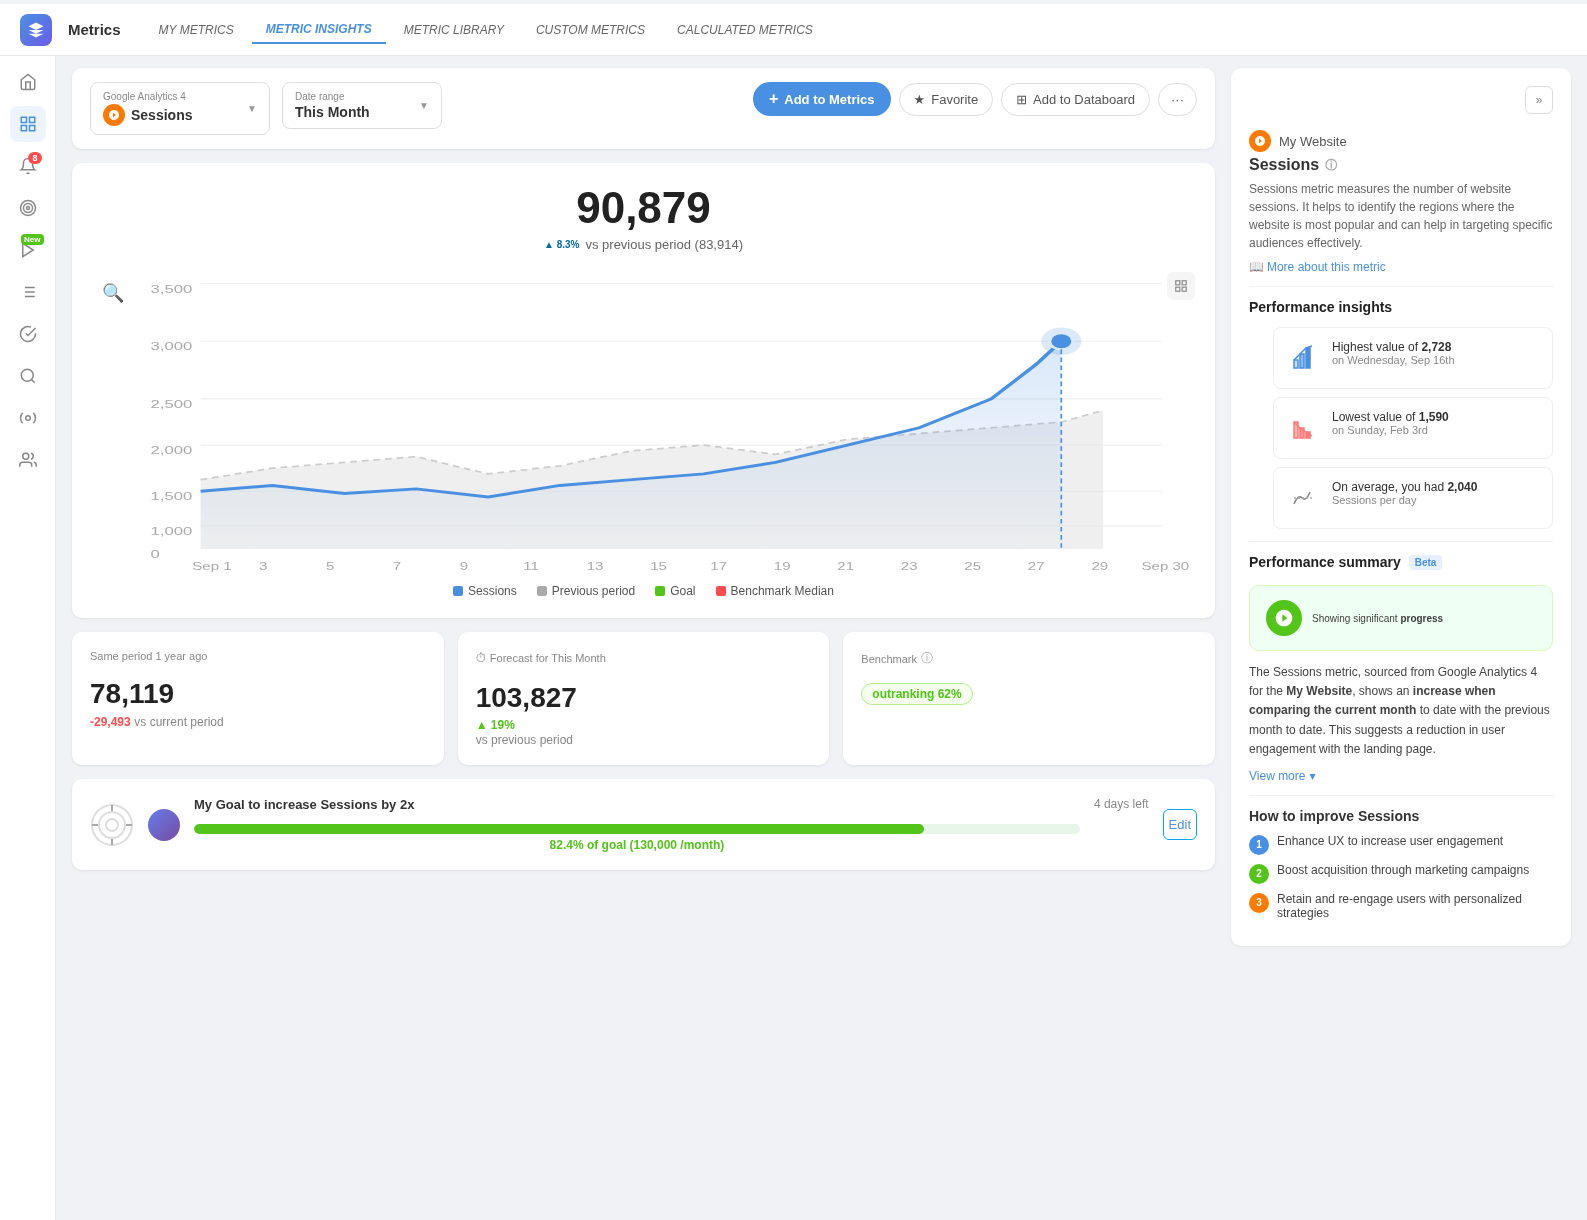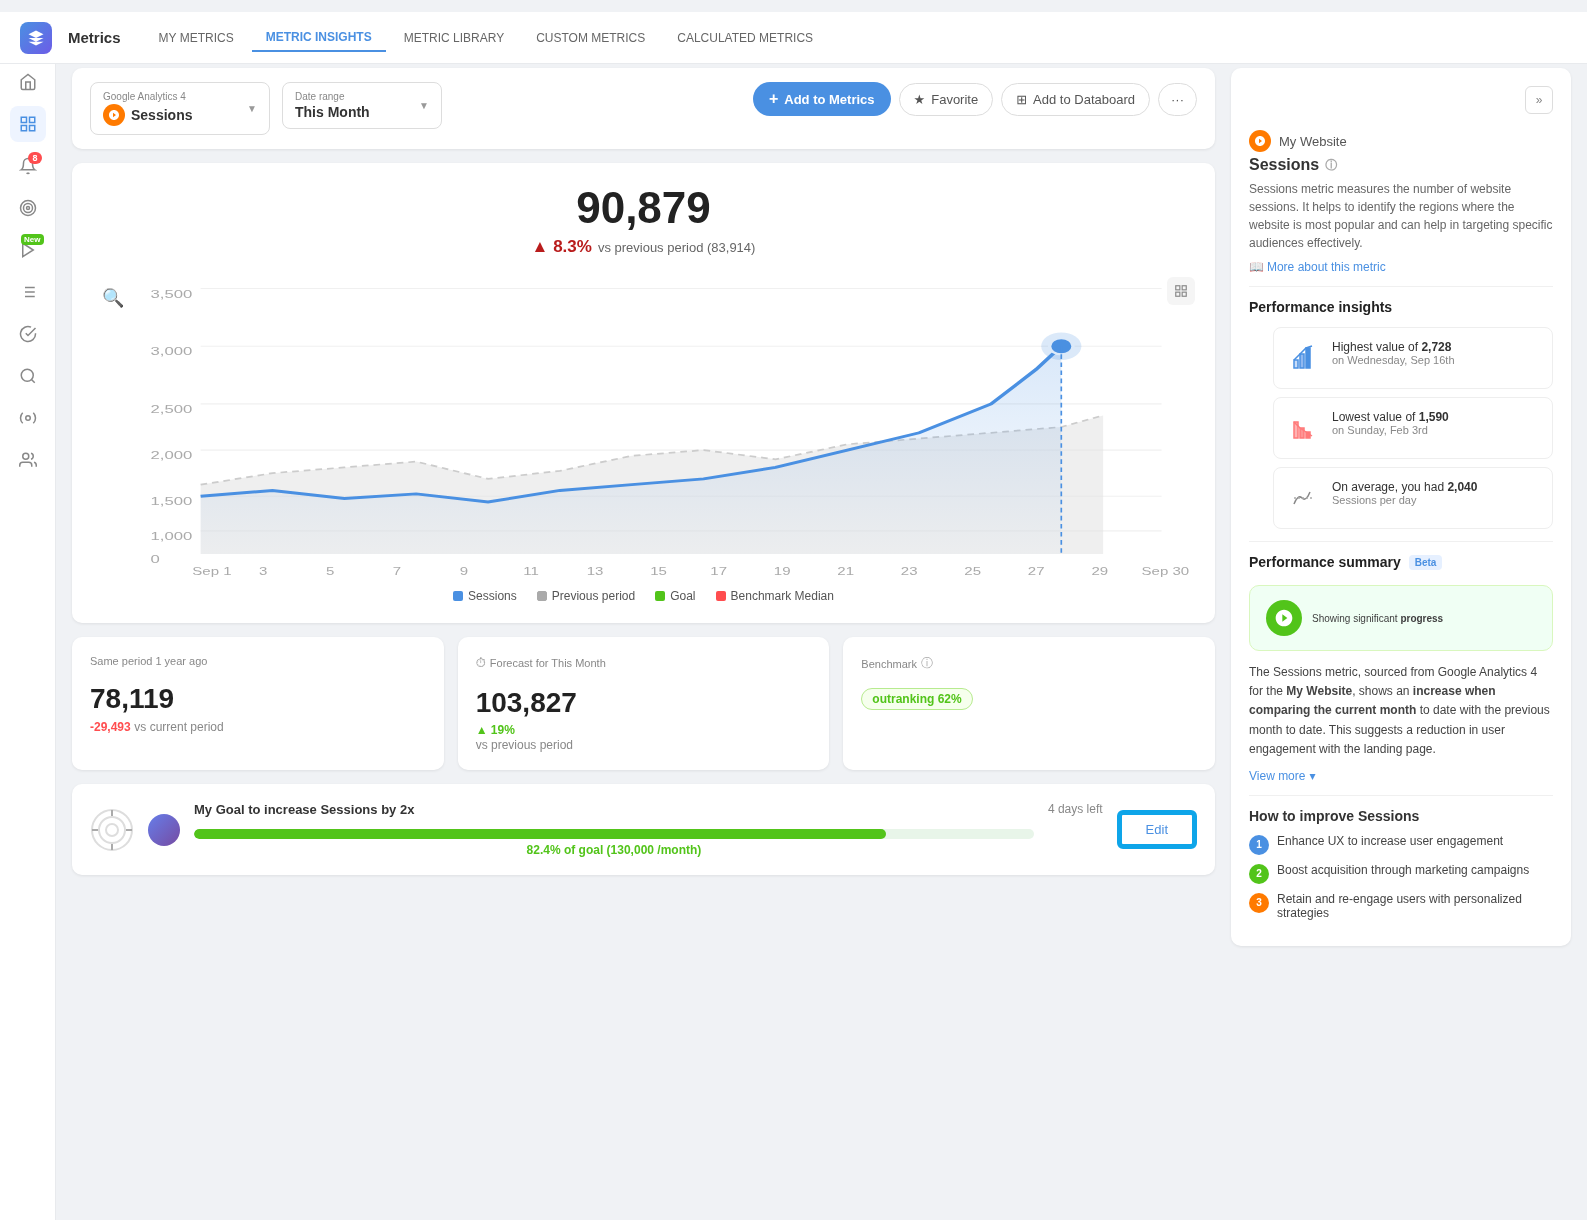--- a/index.html
+++ b/index.html
@@ -1,24 +1,24 @@
 <!DOCTYPE html>
 <html><head>
   <meta charset="utf-8">
   <style>
     * { box-sizing: border-box; margin: 0; padding: 0; }
     body { font-family: -apple-system, BlinkMacSystemFont, 'Segoe UI', sans-serif; background: #f0f2f5; color: #333; font-size: 13px; }
     
     
-    .top-nav { background: #fff; height: 52px; display: flex; align-items: center; padding: 0 20px; border-bottom: 1px solid #e8eaed; position: fixed; top: 12px; left: 0; right: 0; z-index: 100; }
+    .top-nav { background: #fff; height: 52px; display: flex; align-items: center; padding: 0 20px; border-bottom: 1px solid #e8eaed; position: fixed; top: 4px; left: 0; right: 0; z-index: 100; }
     .app-logo { width: 32px; height: 32px; background: linear-gradient(135deg, #4a90e2, #6c5ce7); border-radius: 8px; display: flex; align-items: center; justify-content: center; margin-right: 16px; flex-shrink: 0; }
     .app-logo svg { width: 18px; height: 18px; fill: white; }
     .nav-title { font-size: 15px; font-weight: 600; color: #333; margin-right: 24px; }
     .nav-tabs { display: flex; gap: 4px; }
-    .nav-tab { padding: 6px 14px; font-size: 12px; font-weight: 500; color: #666; text-decoration: none; border-radius: 4px; cursor: pointer; border: none; background: none; }
+    .nav-tab { padding: 6px 14px; font-size: 12px; font-weight: 500; color: #666; text-decoration: none; border-radius: 4px; cursor: pointer; border: none; background: none; font-style: italic; }
     .nav-tab.active { color: #4a90e2; border-bottom: 2px solid #4a90e2; border-radius: 0; font-weight: 600; }
 
     
     .left-sidebar { position: fixed; left: 0; top: 52px; bottom: 0; width: 56px; background: #fff; border-right: 1px solid #e8eaed; display: flex; flex-direction: column; align-items: center; padding: 12px 0; gap: 6px; z-index: 99; }
     .sidebar-icon { width: 36px; height: 36px; display: flex; align-items: center; justify-content: center; border-radius: 8px; cursor: pointer; color: #888; position: relative; }
     .sidebar-icon.active { background: #eef4ff; color: #4a90e2; }
     .sidebar-icon svg { width: 18px; height: 18px; }
     .badge { position: absolute; top: 4px; right: 4px; background: #ff4d4f; color: white; font-size: 9px; border-radius: 8px; padding: 1px 4px; font-weight: 700; }
     .badge-new { position: absolute; top: 2px; right: 2px; background: #52c41a; color: white; font-size: 8px; border-radius: 4px; padding: 1px 3px; font-weight: 700; }
 
@@ -42,21 +42,21 @@
     .btn-add-metrics { background: #4a90e2; color: white; border: none; border-radius: 20px; padding: 8px 16px; font-size: 13px; font-weight: 600; cursor: pointer; display: flex; align-items: center; gap: 6px; }
     .btn-add-metrics .plus { font-size: 16px; font-weight: 700; }
     .btn-favorite { border: 1px solid #ddd; background: #fff; border-radius: 20px; padding: 8px 14px; font-size: 13px; cursor: pointer; display: flex; align-items: center; gap: 6px; color: #555; }
     .btn-databoard { border: 1px solid #ddd; background: #fff; border-radius: 20px; padding: 8px 14px; font-size: 13px; cursor: pointer; display: flex; align-items: center; gap: 6px; color: #555; }
     .btn-more { border: 1px solid #ddd; background: #fff; border-radius: 20px; padding: 8px 12px; font-size: 13px; cursor: pointer; color: #555; }
 
     
     .chart-card { background: #fff; border-radius: 10px; padding: 20px; margin-bottom: 14px; box-shadow: 0 1px 3px rgba(0,0,0,0.08); }
     .chart-main-value { text-align: center; font-size: 44px; font-weight: 700; color: #222; margin-bottom: 4px; }
     .chart-comparison { text-align: center; font-size: 13px; color: #666; margin-bottom: 20px; display: flex; align-items: center; justify-content: center; gap: 6px; }
-    .pct-up { color: #b91c1c; font-weight: 700; font-size: 17px; }
+    .pct-up { color: #0369a1; font-weight: 700; font-size: 10px; }
     .chart-area { position: relative; height: 300px; }
     .chart-icon-btn { position: absolute; top: 0; right: 0; background: #f5f5f5; border: none; border-radius: 6px; width: 28px; height: 28px; cursor: pointer; display: flex; align-items: center; justify-content: center; }
     .chart-zoom { position: absolute; top: 10px; left: 10px; color: #999; font-size: 18px; cursor: pointer; }
     .chart-legend { display: flex; justify-content: center; gap: 20px; margin-top: 12px; }
     .legend-item { display: flex; align-items: center; gap: 5px; font-size: 12px; color: #555; }
     .legend-dot { width: 10px; height: 10px; border-radius: 2px; }
     .legend-dot.sessions { background: #4a90e2; }
     .legend-dot.prev { background: #aaa; border: 1px solid #aaa; }
     .legend-dot.goal { background: #52c41a; }
     .legend-dot.benchmark { background: #ff4d4f; }
@@ -76,21 +76,21 @@
 
     
     .goal-card { background: #fff; border-radius: 10px; padding: 18px; box-shadow: 0 1px 3px rgba(0,0,0,0.08); display: flex; align-items: center; gap: 14px; }
     .goal-avatar { width: 32px; height: 32px; border-radius: 50%; background: linear-gradient(135deg, #667eea, #764ba2); flex-shrink: 0; }
     .goal-info { flex: 1; }
     .goal-title { font-size: 13px; font-weight: 600; color: #333; margin-bottom: 12px; }
     .goal-progress-bar { background: #e8f5e9; border-radius: 8px; height: 10px; margin-bottom: 4px; overflow: hidden; position: relative; }
     .goal-progress-fill { background: #52c41a; height: 100%; border-radius: 8px; }
     .goal-pct { color: #52c41a; font-size: 12px; font-weight: 600; text-align: center; }
     .goal-days { font-size: 12px; color: #888; margin-left: auto; white-space: nowrap; align-self: flex-start; }
-    .btn-edit { border: 5px solid #0ea5e9; color: #4a90e2; background: #fff; border-radius: 6px; padding: 7px 24px; font-size: 13px; cursor: pointer; font-weight: 500; }
+    .btn-edit { border: 1px solid #0ea5e9; color: #4a90e2; background: #fff; border-radius: 6px; padding: 7px 5px; font-size: 13px; cursor: pointer; font-weight: 500; }
 
     
     .right-panel { background: #fff; border-radius: 10px; padding: 18px; box-shadow: 0 1px 3px rgba(0,0,0,0.08); margin-bottom: 14px; }
     .panel-collapse-btn { float: right; background: none; border: 1px solid #ddd; border-radius: 6px; width: 28px; height: 28px; cursor: pointer; display: flex; align-items: center; justify-content: center; font-size: 12px; color: #888; margin-bottom: 8px; }
     .site-row { display: flex; align-items: center; gap: 8px; margin-bottom: 4px; }
     .site-favicon { width: 22px; height: 22px; background: #ff7a00; border-radius: 50%; display: flex; align-items: center; justify-content: center; flex-shrink: 0; }
     .site-favicon svg { width: 12px; height: 12px; fill: white; }
     .site-name { font-size: 13px; color: #555; }
     .metric-title-right { font-size: 16px; font-weight: 700; display: flex; align-items: center; gap: 6px; margin-bottom: 6px; }
     .info-icon { color: #aaa; font-size: 12px; cursor: pointer; }

